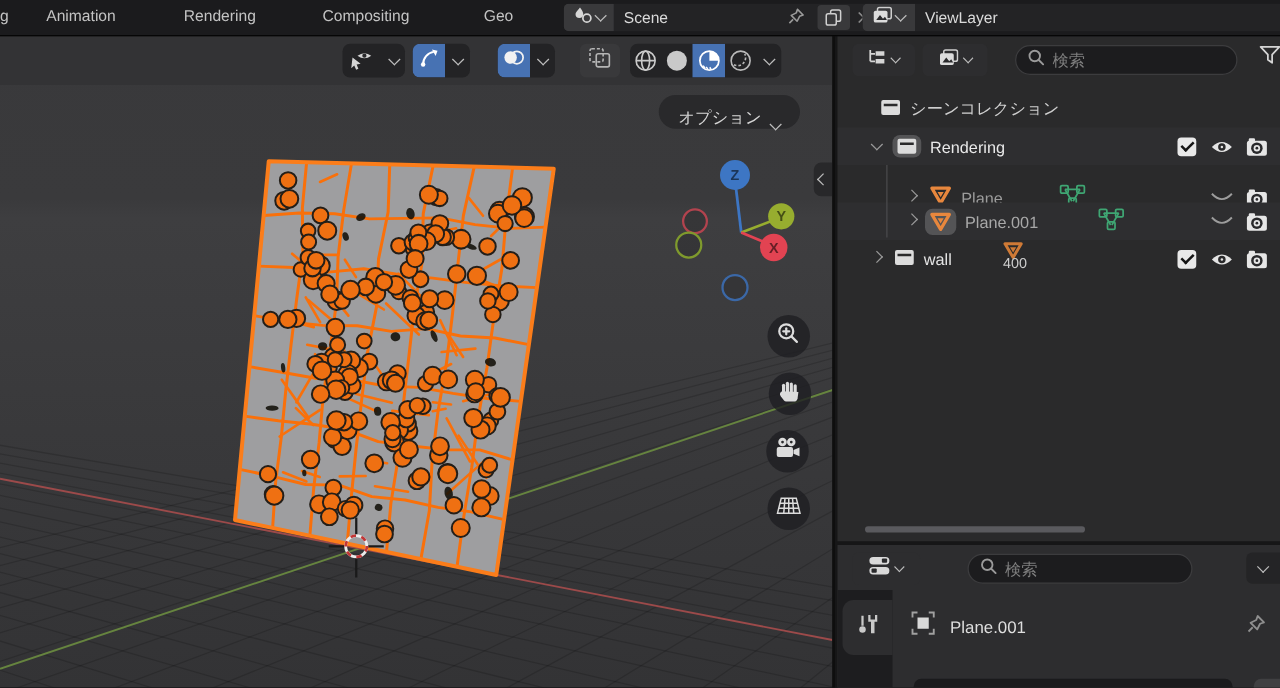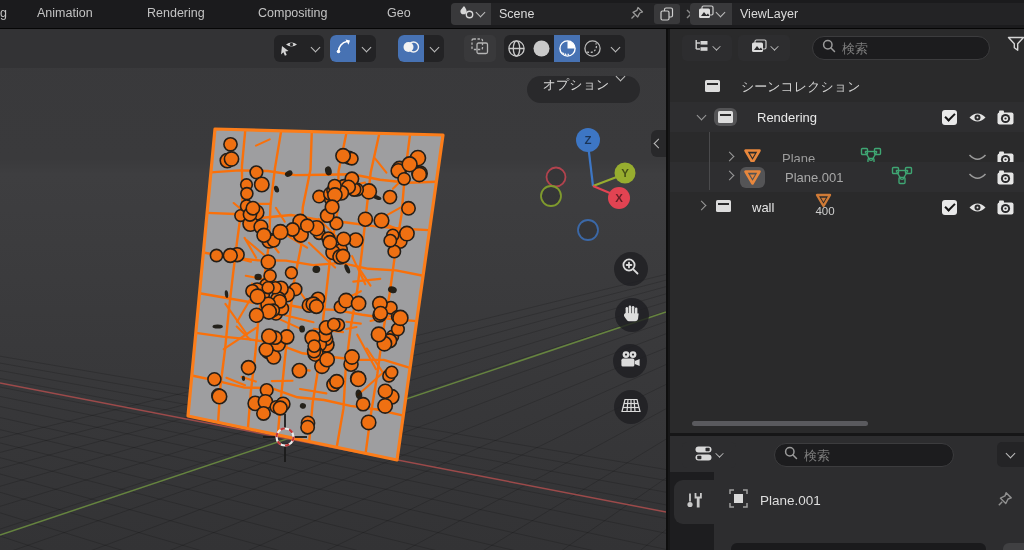--- a/index.html
+++ b/index.html
@@ -19,36 +19,36 @@
   .chev.dim{border-color:#9a9a9a}
   
   .viewport{position:absolute;left:0;top:28px;width:666px;height:522px;overflow:hidden}
   #vp{position:absolute;left:0;top:0;width:666px;height:522px}
   .vhead{position:absolute;left:0;top:0;width:100%;height:40px;background:#333335}
   .vhc{position:absolute;top:7px;height:27px;display:flex;align-items:center;background:#232325;border-radius:6px;overflow:hidden}
   .vbtn{height:27px;display:flex;align-items:center;justify-content:center}
   .vbtn.blue{background:#4772b3}
   .sq{background:#39393b;border-radius:5px}
   .optbtn{position:absolute;left:527px;top:48px;width:113px;height:27px;background:#29292b;border-radius:14px;
-    display:flex;align-items:flex-start;justify-content:center;gap:8px;color:#d6d6d6;font-size:13px}
+    display:flex;align-items:flex-end;justify-content:center;gap:8px;color:#d6d6d6;font-size:13px}
   .navbtn{position:absolute;width:34px;height:34px;border-radius:50%;background:rgba(30,30,33,0.78);
     display:flex;align-items:center;justify-content:center}
   .collapse-tab{position:absolute;right:0;top:102px;width:15px;height:27px;background:#28282a;border-radius:6px 0 0 6px;
     display:flex;align-items:center;justify-content:center}
   
   .rpanel{position:absolute;left:666px;top:28px;width:358px;height:522px;background:#161617;border-left:2px solid #0e0e0e;box-sizing:border-box}
   .outliner{position:absolute;left:2px;right:0;top:0;height:405px;background:#2a2a2b;overflow:hidden}
   .props{position:absolute;left:2px;right:0;top:408px;bottom:0;background:#2d2d2f;overflow:hidden}
   .ehead-btn{height:26px;background:#2d2d2f;border-radius:5px;display:flex;align-items:center;justify-content:center;gap:4px;padding:0 5px}
   .search{height:24px;background:#1c1c1e;border:1px solid #3c3c3e;border-radius:12px;display:flex;align-items:center;padding:0 9px;gap:6px;box-sizing:border-box}
   .search input{background:transparent;border:none;outline:none;color:#cfcfcf;font-size:13px;width:100%;font-family:inherit;padding:0}
   .search input::placeholder{color:#7e7e7e}
   .orow{position:absolute;left:0;right:0;height:30px;display:flex;align-items:center;font-size:13px}
   .orow.alt{background:#2e2e30}
-  .olabel{margin-left:20px;white-space:nowrap}
+  .olabel{margin-left:7px;white-space:nowrap}
   .rctl{margin-left:auto;display:flex;align-items:center;gap:9px;padding-right:9px}
   .slot{width:19px;display:flex;justify-content:center;align-items:center}
   .cbx{width:15px;height:15px;background:#e9e9e9;border-radius:3px;display:flex;align-items:center;justify-content:center}
   .ck{width:8px;height:4px;border-left:2px solid #151515;border-bottom:2px solid #151515;transform:rotate(-45deg);margin-top:-2px}
   .iconhl{background:#545456;border-radius:6px;padding:2px 3px;display:flex;align-items:center;justify-content:center}
   .treeline{position:absolute;left:39px;top:104px;width:1px;height:58px;background:#4a4a4c}
   .hscroll{position:absolute;left:22px;top:393px;width:176px;height:5px;background:#5a5a5e;border-radius:3px}
   .railtab{position:absolute;left:0;top:0;bottom:0;width:44px;background:#1d1d1f}
   .railtab .active{position:absolute;left:4px;top:8px;width:40px;height:44px;background:#2d2d2f;border-radius:9px 0 0 9px;display:flex;align-items:center;justify-content:center}
   .pchev{position:absolute;right:0;top:6px;width:27px;height:25px;background:#242426;border-radius:5px 0 0 5px;display:flex;align-items:center;justify-content:center}

